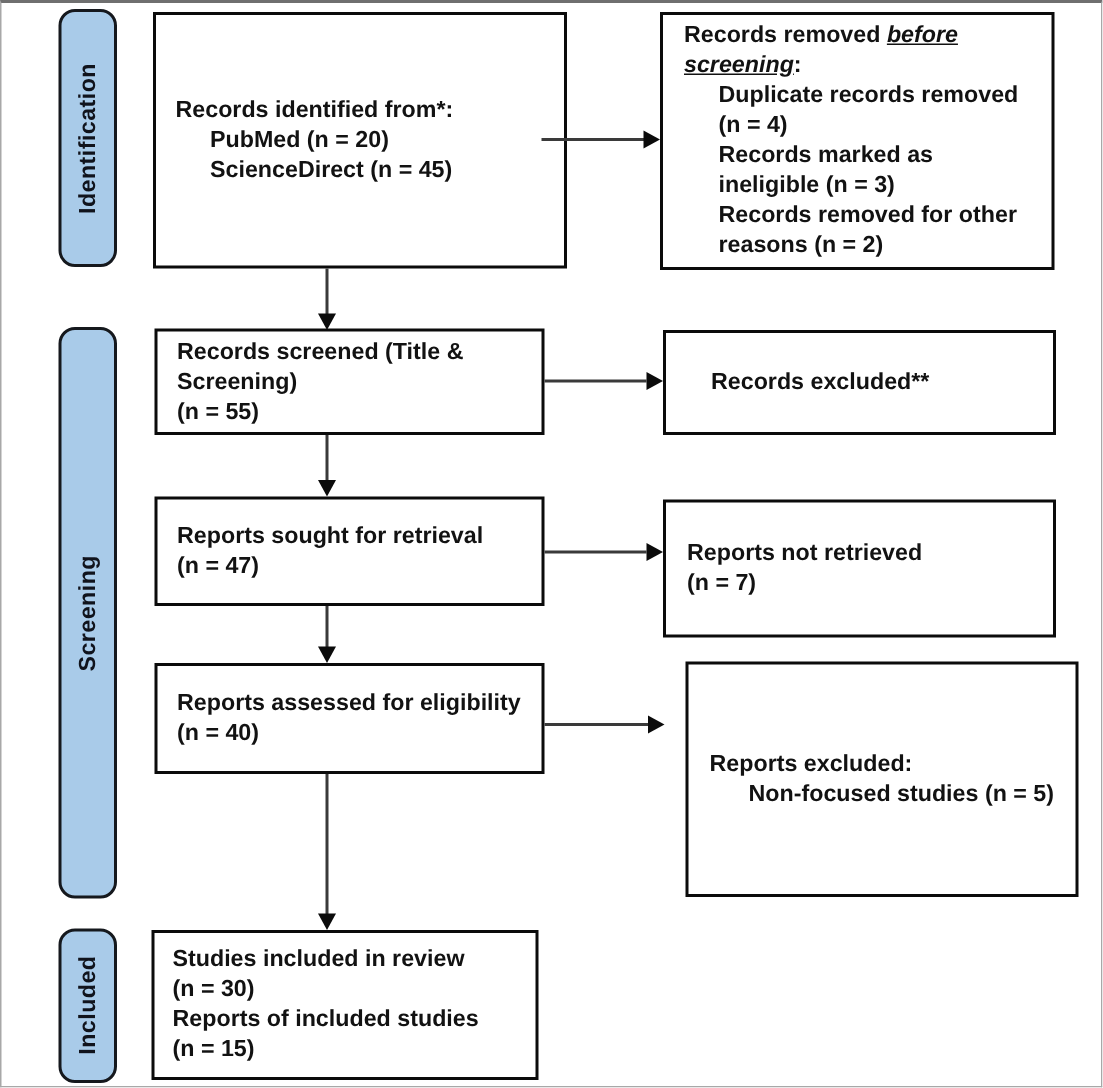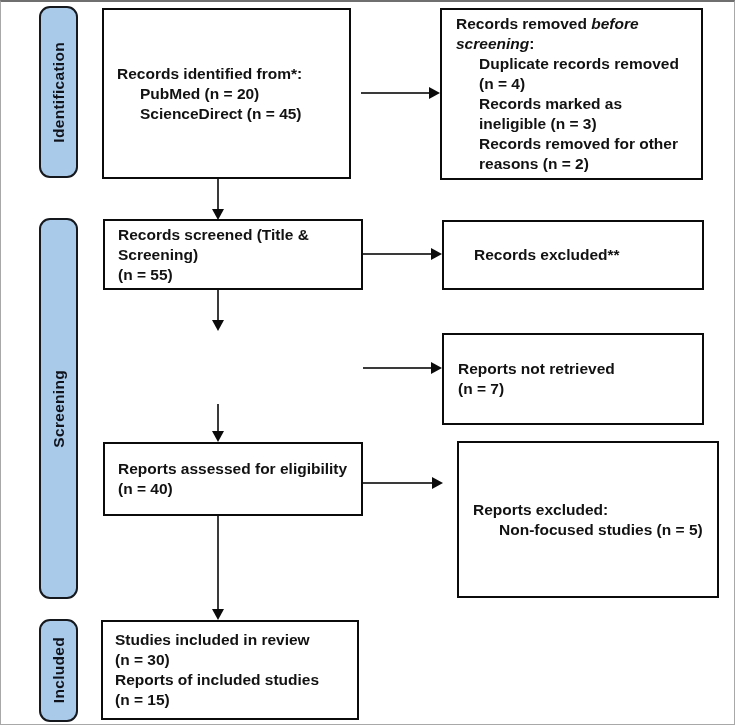--- a/index.html
+++ b/index.html
@@ -19,21 +19,21 @@
     writing-mode:vertical-rl; transform:rotate(180deg);
     font-size:15.5px; font-weight:700; color:#10131c; letter-spacing:0.3px;
     white-space:nowrap;
   }
   .box {
     position:absolute; background:#ffffff; border:2.5px solid #0b0b0b;
     display:flex; flex-direction:column; justify-content:center;
   }
   .box .pad { padding-left:13px; padding-right:8px; }
   .ind  { padding-left:23px; }
-  .it   { font-style:italic; }
+  .it   { font-style:italic;text-decoration:underline; }
   .vline { position:absolute; width:2px; background:#3a3a3a; }
   .hline { position:absolute; height:2px; background:#3a3a3a; }
   .ah-down {
     position:absolute; width:0; height:0;
     border-left:6px solid transparent; border-right:6px solid transparent;
     border-top:11px solid #0b0b0b;
   }
   .ah-right {
     position:absolute; width:0; height:0;
     border-top:6px solid transparent; border-bottom:6px solid transparent;
@@ -48,36 +48,42 @@
   <div class="vlabel" style="top:4px;height:172px">
     <span class="vtext">Identification</span>
   </div>
   <div class="vlabel" style="top:216px;height:381px">
     <span class="vtext">Screening</span>
   </div>
   <div class="vlabel" style="top:617px;height:103px">
     <span class="vtext">Included</span>
   </div>
 
-  <div class="box" style="left:101px;top:6px;width:249px;height:171px">
+  <div class="box" style="left:101px;top:6px;width:276px;height:171px">
     <div class="pad">
       <div>Records identified from*:</div>
       <div class="ind">PubMed (n = 20)</div>
       <div class="ind">ScienceDirect (n = 45)</div>
     </div>
   </div>
 
   <div class="box" style="left:102px;top:217px;width:260px;height:71px">
     <div class="pad">
       <div>Records screened (Title &amp;</div>
       <div>Screening)</div>
       <div>(n = 55)</div>
     </div>
   </div>
 
+  <div class="box" style="left:102px;top:329px;width:260px;height:73px">
+    <div class="pad">
+      <div>Reports sought for retrieval</div>
+      <div>(n = 47)</div>
+    </div>
+  </div>
 
   <div class="box" style="left:102px;top:440px;width:260px;height:74px">
     <div class="pad">
       <div>Reports assessed for eligibility</div>
       <div>(n = 40)</div>
     </div>
   </div>
 
   <div class="box" style="left:100px;top:618px;width:258px;height:100px">
     <div class="pad" style="padding-left:12px">

